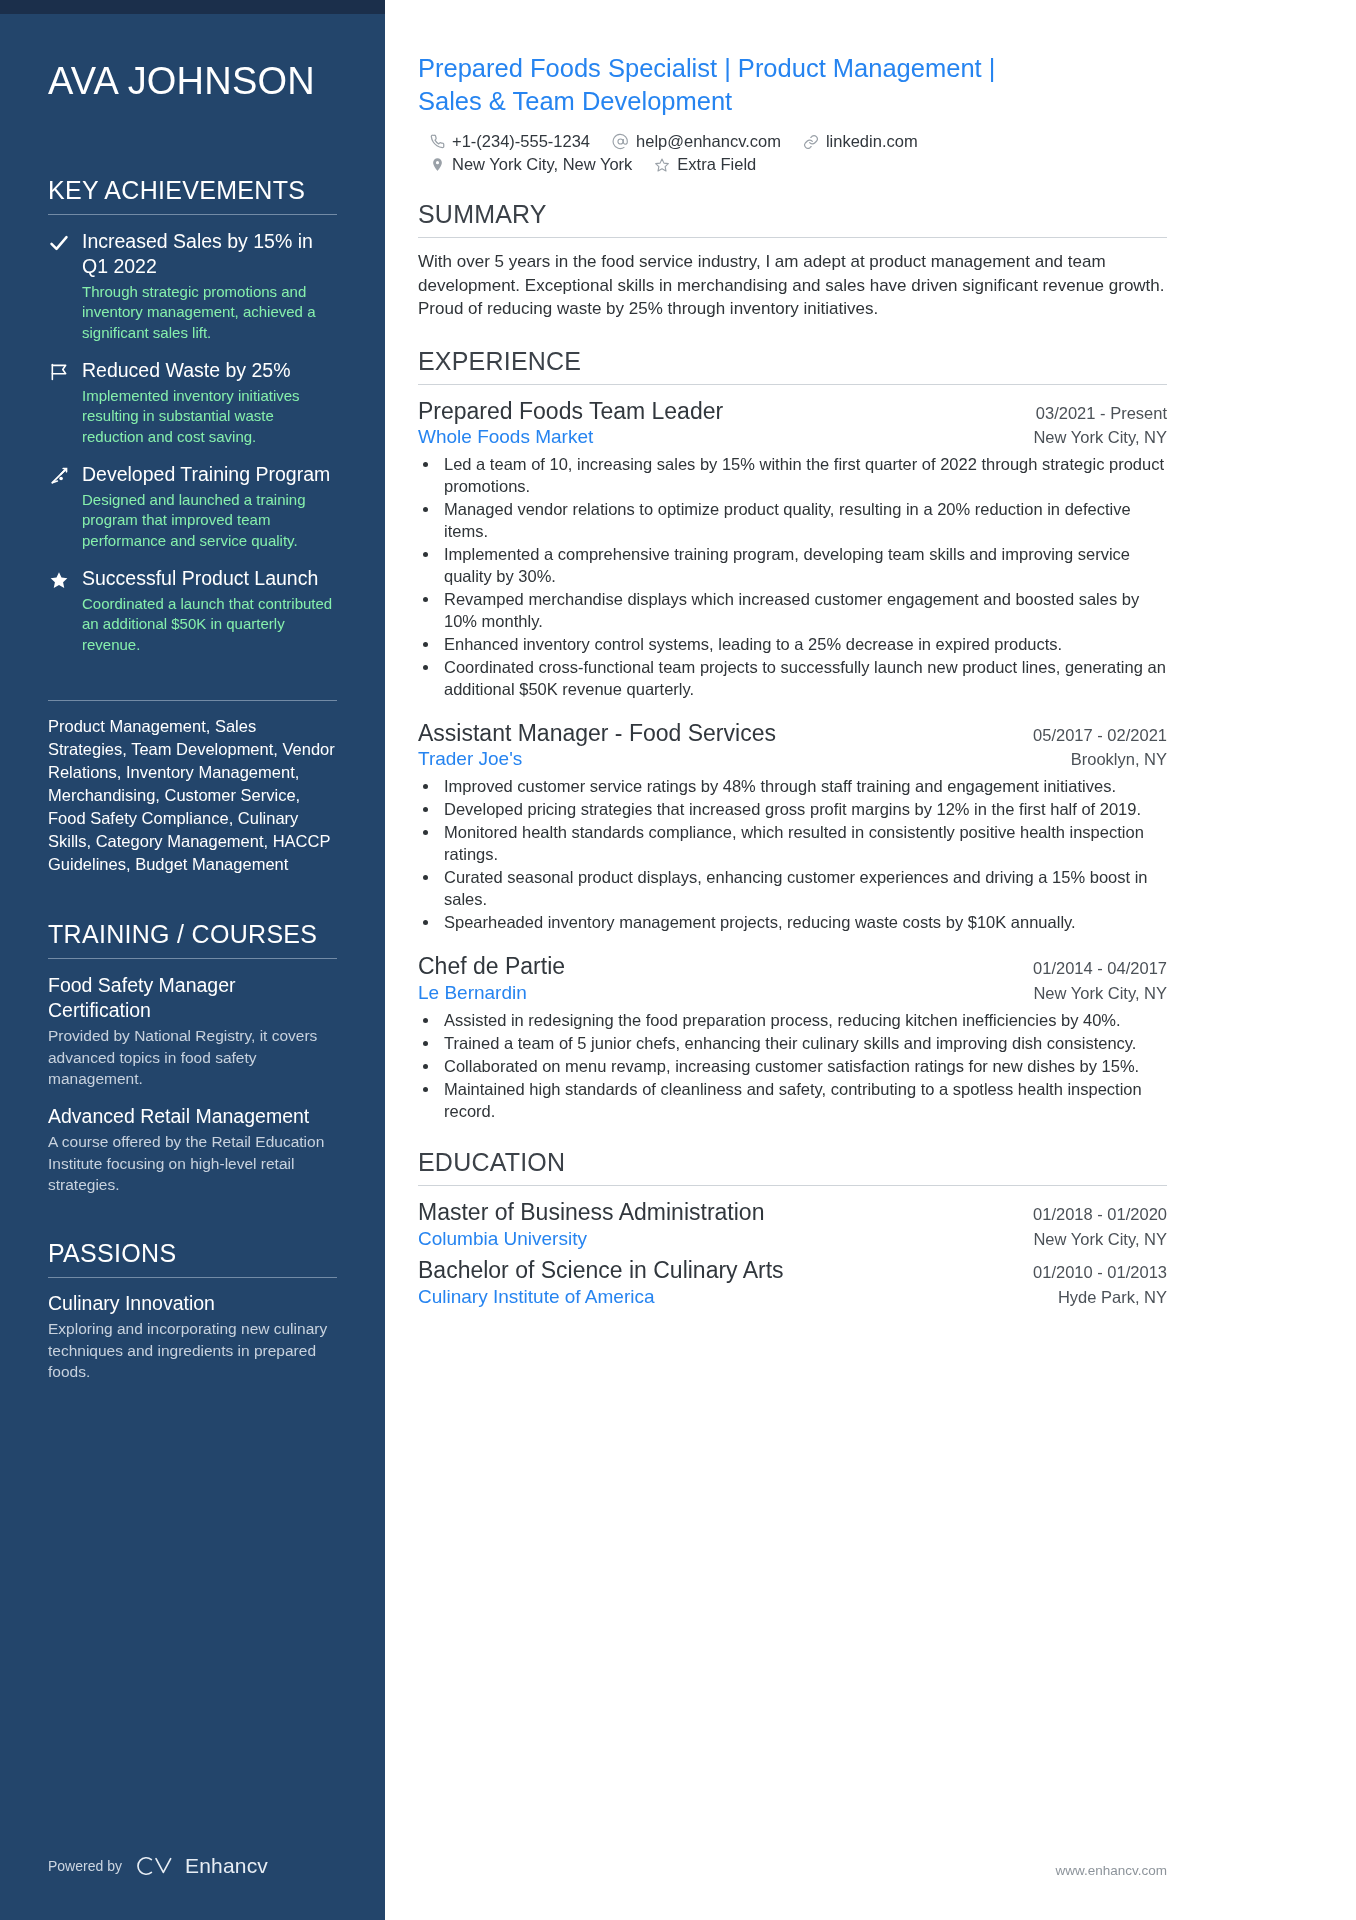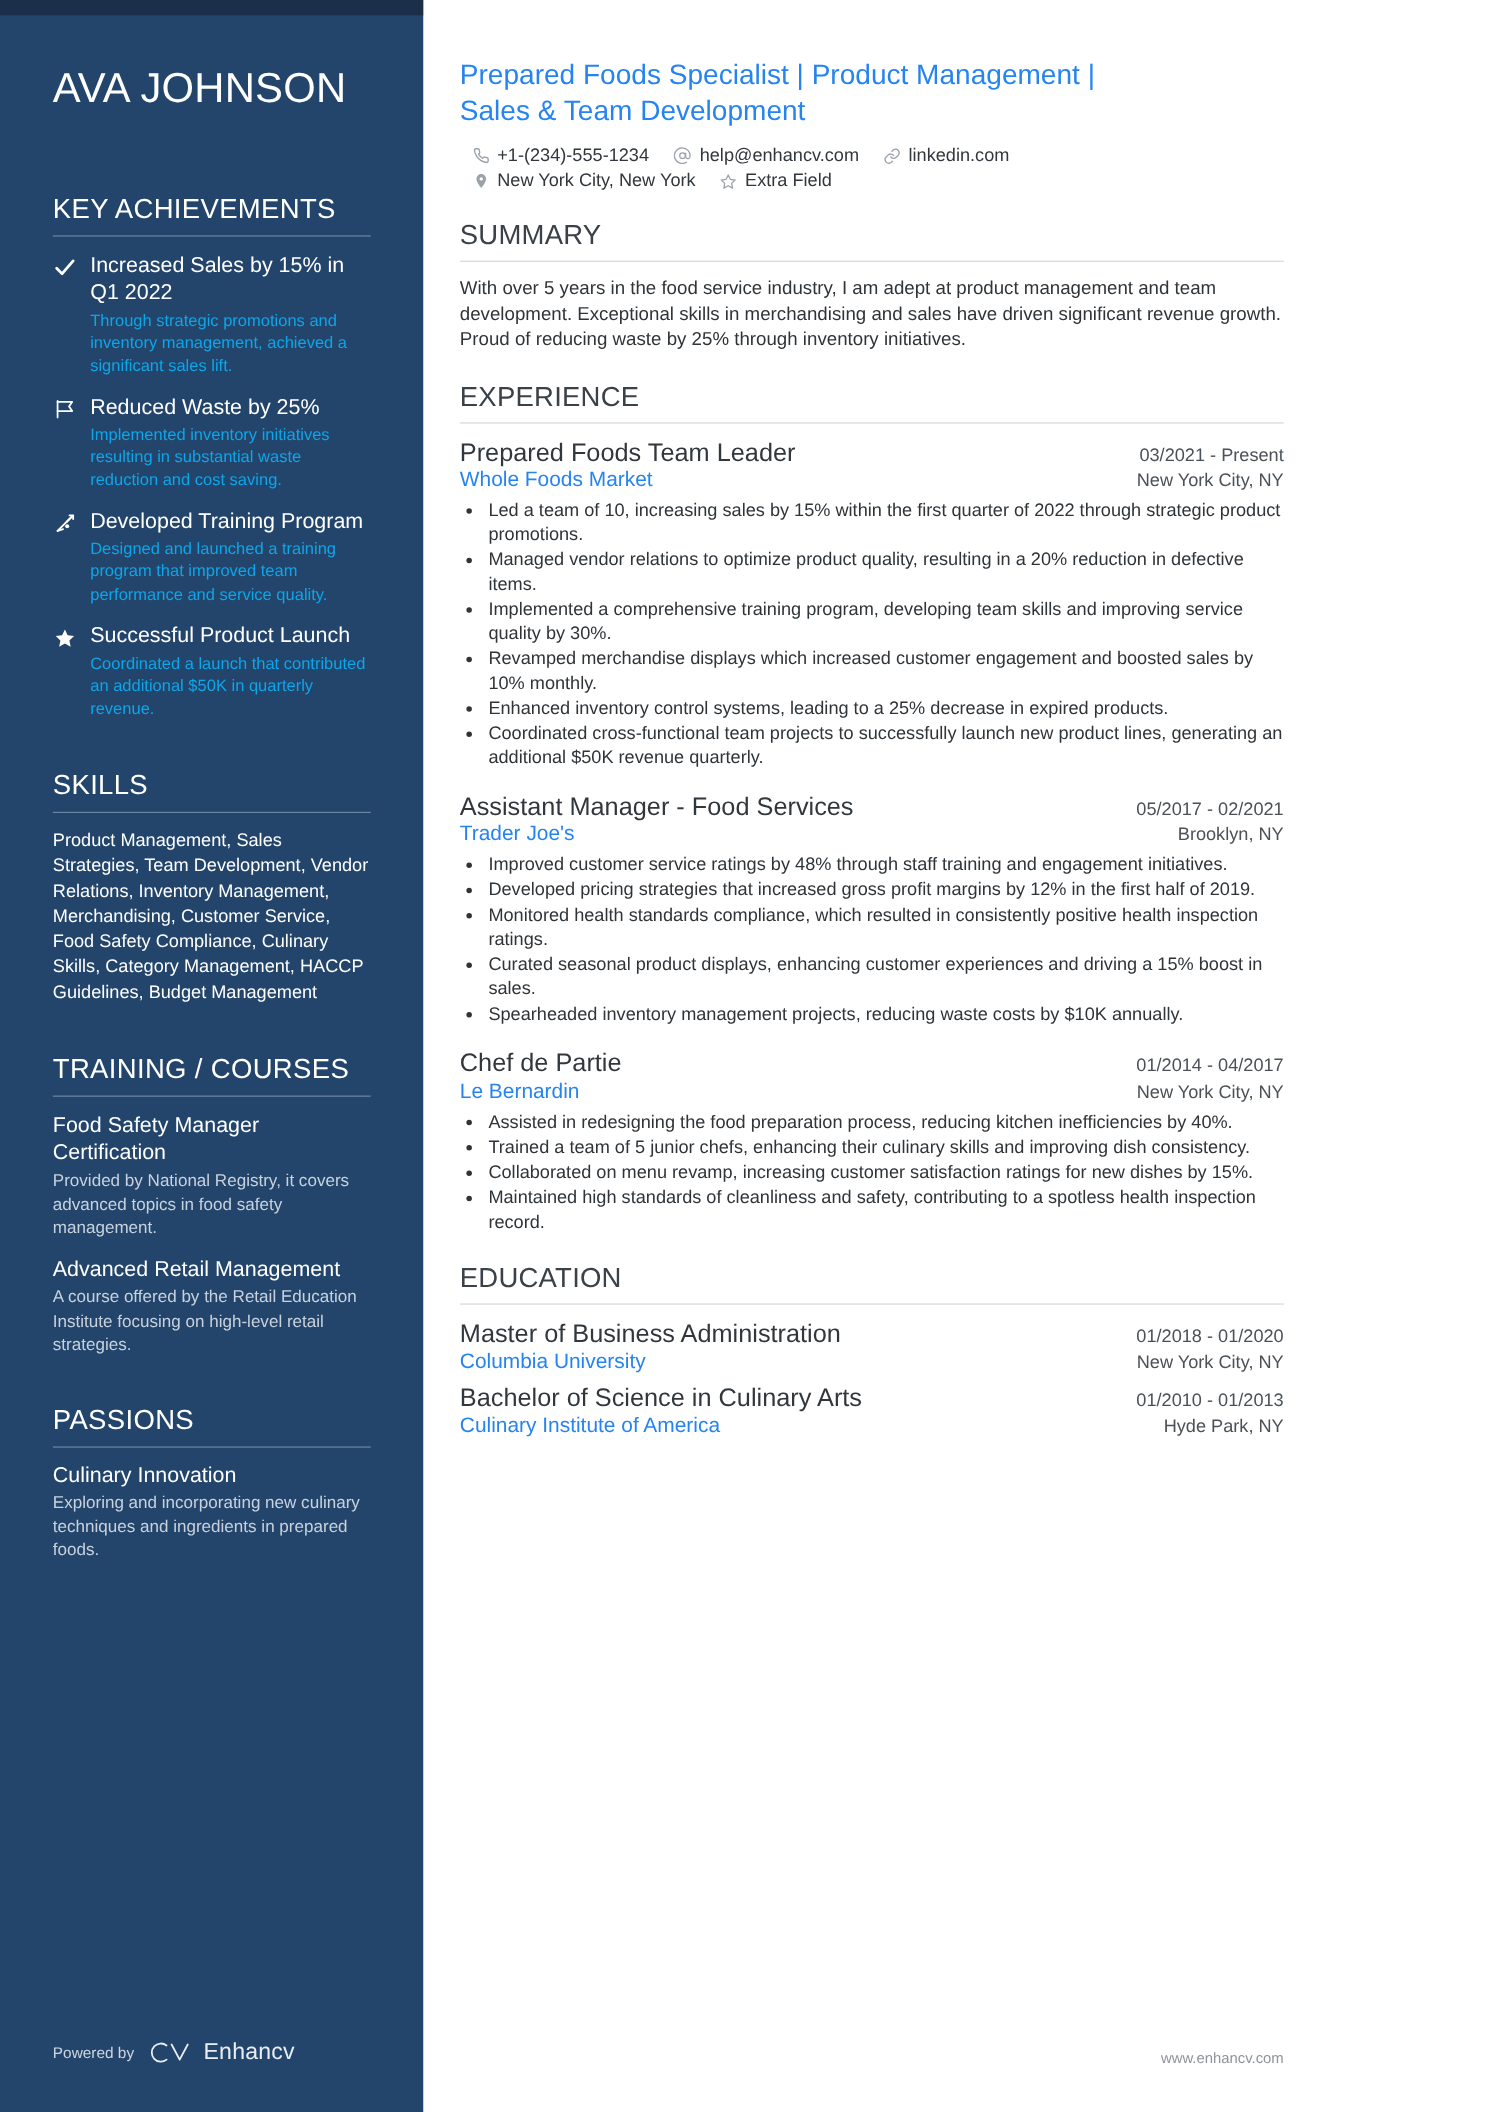--- a/index.html
+++ b/index.html
@@ -38,21 +38,21 @@
   .side-rule { height:1px; background:#8fa3ba; opacity:.75; margin-bottom:14px; }
 
   .ach { display:flex; gap:12px; margin-bottom:14px; }
   .ach-ico {
     flex:0 0 22px; width:22px; padding-top:4px;
     color:#ffffff; display:flex; justify-content:center;
   }
   .ach-ico svg { display:block; }
   .ach-body { flex:1 1 auto; }
   .ach-title { font-size:19.5px; line-height:1.28; color:#ffffff; margin-bottom:3px; }
-  .ach-desc { font-size:15px; line-height:1.38; color:#0ea5e9; }
+  .ach-desc { font-size:15px; line-height:1.38; color:#86efac; }
 
   .skills-text { font-size:16.5px; line-height:1.4; color:#ffffff; }
 
   .course { margin-bottom:14px; }
   .course-title { font-size:19.5px; line-height:1.26; color:#ffffff; margin-bottom:3px; }
   .course-desc { font-size:15.5px; line-height:1.38; color:#c8d2de; }
 
   .passion-title { font-size:19.5px; color:#ffffff; margin-bottom:3px; }
   .passion-desc { font-size:15.5px; line-height:1.38; color:#c8d2de; }
 
@@ -163,21 +163,20 @@
             </svg>
         </span>
         <div class="ach-body">
           <div class="ach-title">Successful Product Launch</div>
           <div class="ach-desc">Coordinated a launch that contributed an additional $50K in quarterly revenue.</div>
         </div>
       </div>
     </section>
 
     <section class="side-section">
-      <div class="side-h">SKILLS</div>
       <div class="side-rule"></div>
       <div class="skills-text">Product Management, Sales Strategies, Team Development, Vendor Relations, Inventory Management, Merchandising, Customer Service, Food Safety Compliance, Culinary Skills, Category Management, HACCP Guidelines, Budget Management</div>
     </section>
 
     <section class="side-section">
       <div class="side-h">TRAINING / COURSES</div>
       <div class="side-rule"></div>
       <div class="course">
         <div class="course-title">Food Safety Manager Certification</div>
         <div class="course-desc">Provided by National Registry, it covers advanced topics in food safety management.</div>

